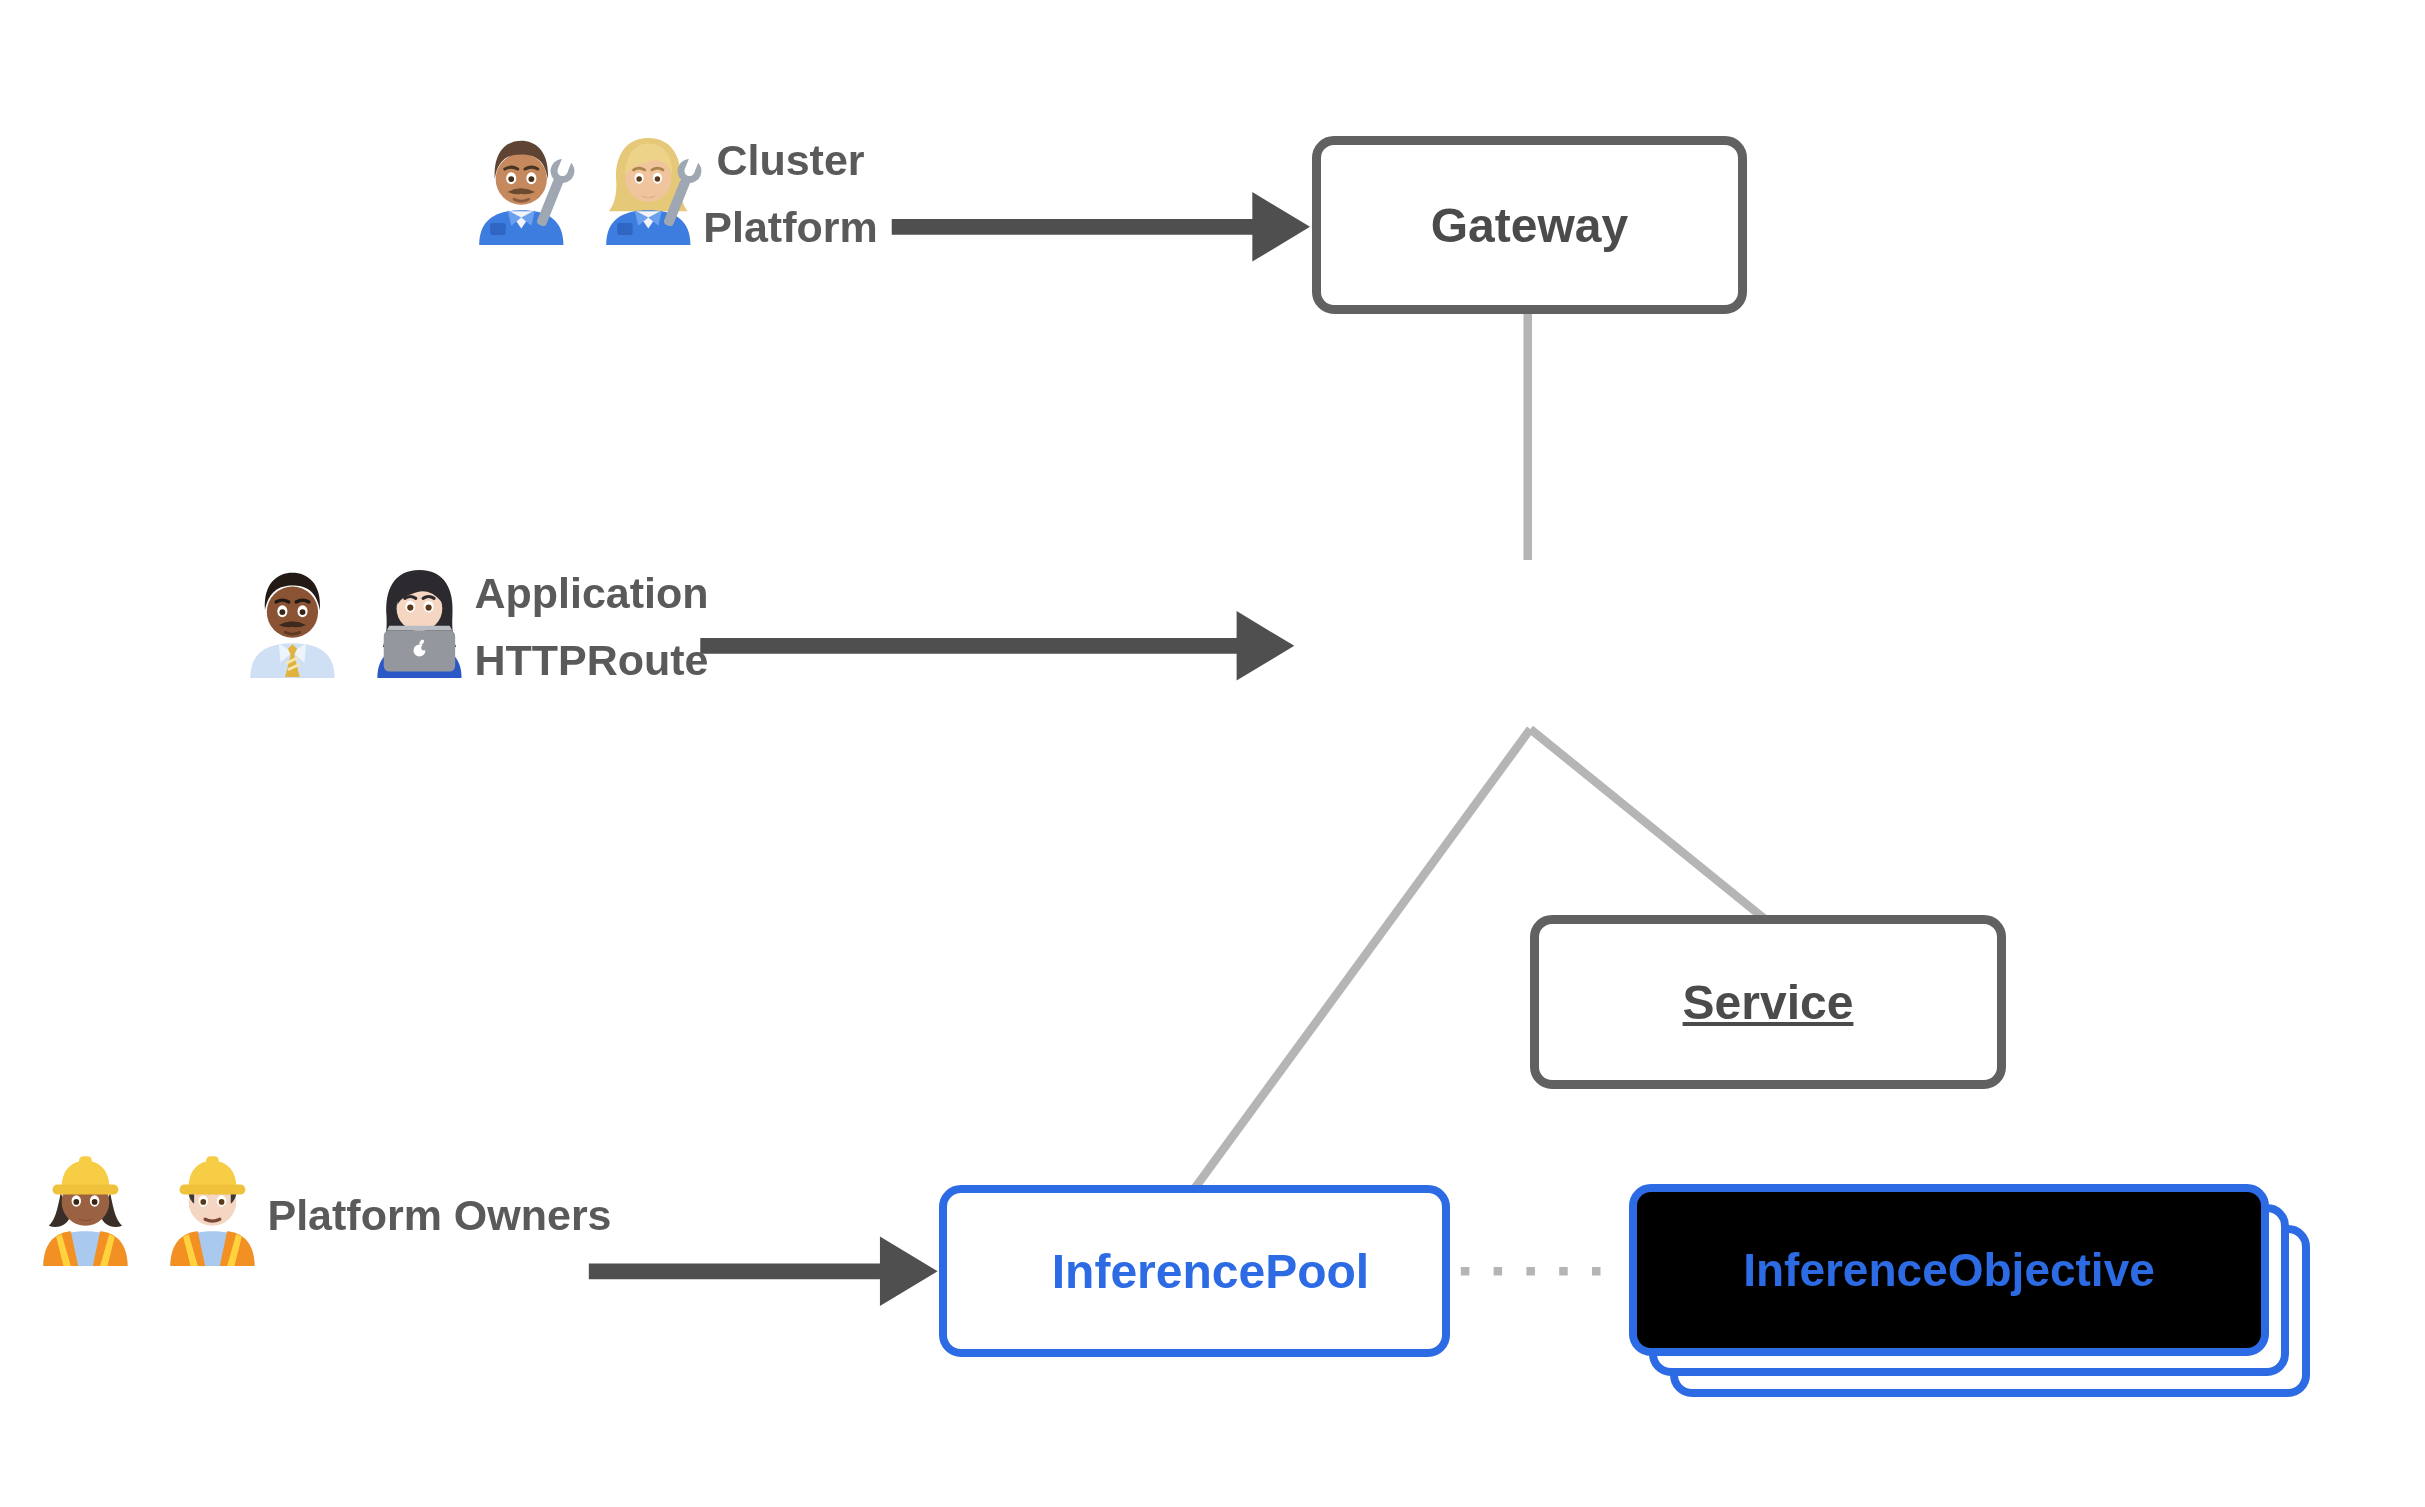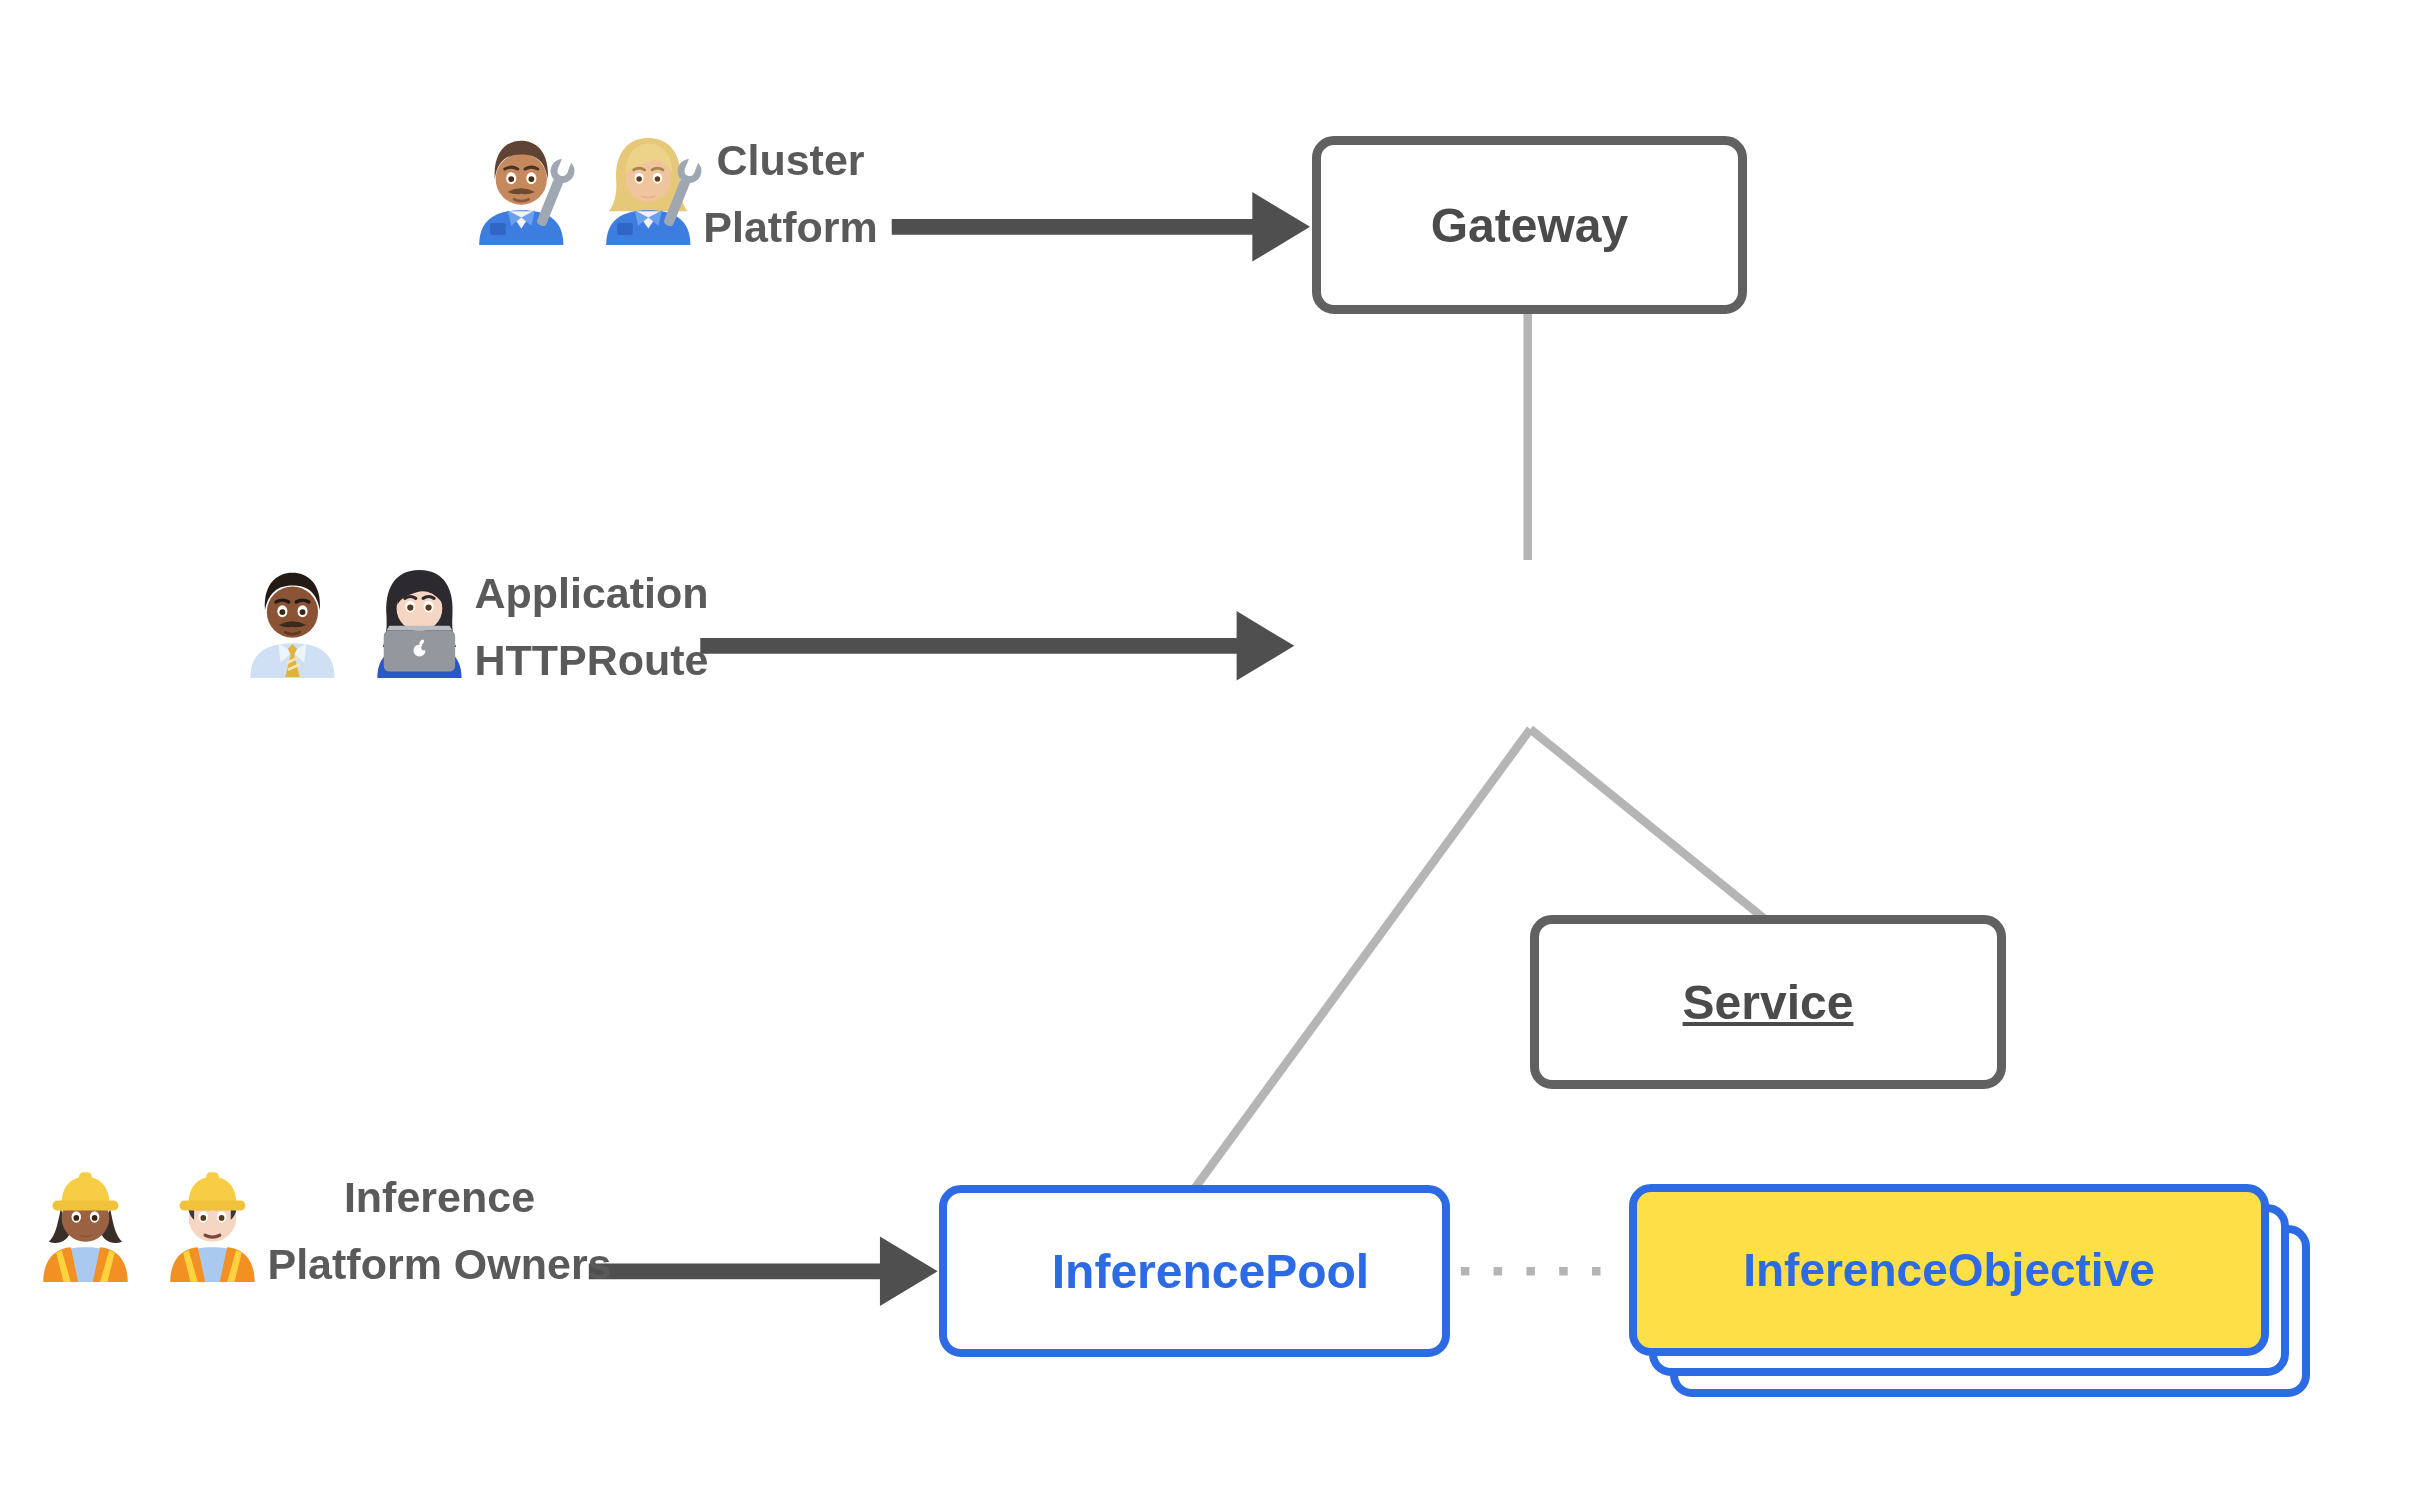--- a/index.html
+++ b/index.html
@@ -20,21 +20,21 @@
     box-sizing:border-box;font-weight:bold;font-size:48px;color:var(--node-text);
   }
   .node.blue{border:8.5px solid var(--accent-blue);color:var(--accent-blue);padding-left:32px;}
   .stack{position:absolute;}
   .stack-layer{
     position:absolute;background:#fff;border:8.5px solid var(--accent-blue);
     border-radius:22px;box-sizing:border-box;
   }
   .stack-main{
     position:absolute;display:flex;align-items:center;justify-content:center;
-    background:#fde047;border:8.5px solid var(--accent-blue);border-radius:22px;
+    background:#000000;border:8.5px solid var(--accent-blue);border-radius:22px;
     box-sizing:border-box;font-weight:bold;font-size:46px;color:var(--accent-blue);
   }
   .persona{position:absolute;display:flex;align-items:center;transform:translateX(-50%);}
   .persona .icons{display:flex;gap:17px;align-items:flex-end;}
   .persona .plabel{
     margin-top:17px;text-align:center;font-weight:bold;font-size:43px;
     line-height:1.55;color:var(--persona-text);white-space:nowrap;
   }
   .persona .plabel span{display:block;}
 </style>
@@ -202,21 +202,20 @@
         <circle cx="70" cy="60" r="3.1" fill="#5a3a1a"></circle>
         <path d="M44 50 Q50 46 56 50" stroke="#2e2a26" stroke-width="3.2" fill="none" stroke-linecap="round"></path>
         <path d="M64 50 Q70 46 76 50" stroke="#2e2a26" stroke-width="3.2" fill="none" stroke-linecap="round"></path>
         <path d="M52 79 Q60 83 68 79" stroke="#7a4a38" stroke-width="3.6" fill="none" stroke-linecap="round"></path>
         <rect x="53" y="10" width="14" height="12" rx="5" fill="#f6cd45"></rect>
         <path d="M34 44 C34 24 46 15 60 15 C74 15 86 24 86 44 Z" fill="#f6cd45"></path>
         <rect x="24" y="41" width="72" height="11" rx="5.5" fill="#f0c23c"></rect>
       </svg>
     </div>
     <div class="plabel">
-      <span>Inference</span>
       <span>Platform Owners</span>
     </div>
   </div>
 
   <div class="node" style="left:1312px;top:136px;width:435px;height:178px;">
     <span>Gateway</span>
   </div>
 
 
   <div class="node" style="left:1530px;top:915px;width:476px;height:174px;text-decoration:underline;">

